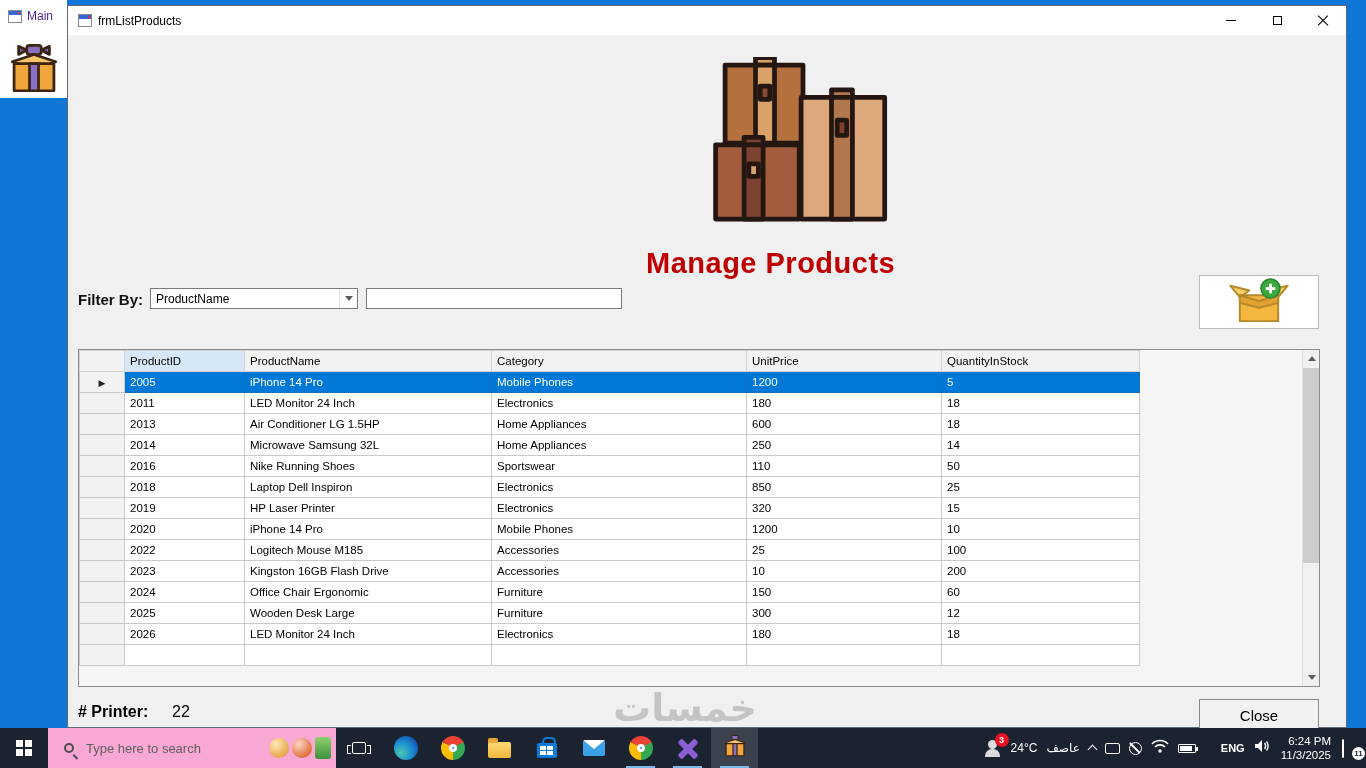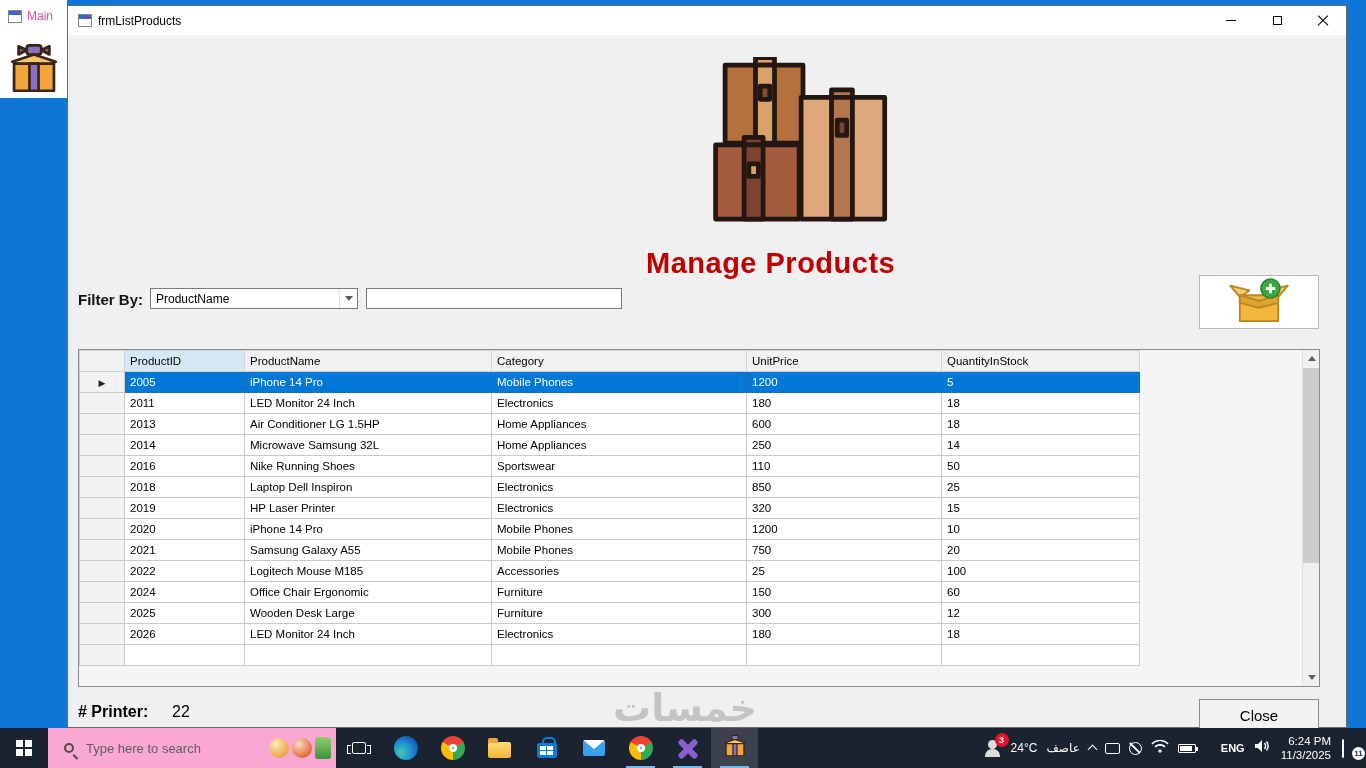--- a/index.html
+++ b/index.html
@@ -1,21 +1,21 @@
 <!DOCTYPE html>
 <html><head>
 <meta charset="utf-8">
 <style>
   *{box-sizing:border-box;margin:0;padding:0;}
   html,body{width:1366px;height:768px;overflow:hidden;font-family:"Liberation Sans","DejaVu Sans",sans-serif;}
   .desktop{position:absolute;inset:0;background:#0e76d7;}
 
   
   .bg-window{position:absolute;left:0;top:0;width:67px;height:98px;background:#fff;}
-  .bg-title{display:flex;align-items:center;gap:5px;padding:9px 0 0 8px;color:#ec4899;font-size:12px;white-space:nowrap;overflow:hidden;}
+  .bg-title{display:flex;align-items:center;gap:5px;padding:9px 0 0 8px;color:#4c1d95;font-size:12px;white-space:nowrap;overflow:hidden;}
   .form-ico{width:14px;height:13px;background:#fff;border:1px solid #888;position:relative;display:inline-block;flex:0 0 auto;}
   .form-ico::before{content:'';position:absolute;left:0;top:0;right:0;height:4px;background:#3566d6;}
   .form-ico::after{content:'';position:absolute;right:1px;top:1px;width:2px;height:2px;background:#d33;}
   .bg-logo{position:absolute;left:5px;top:40px;}
 
   
   .app-window{position:absolute;left:67px;top:5px;width:1280px;height:723px;background:#7f1d1d;border:1px solid #5f6a75;z-index:10;}
   .titlebar{position:absolute;left:0;top:0;right:0;height:29px;background:#fff;display:flex;align-items:center;padding-left:10px;}
   .title-text{font-size:12px;color:#000;margin-left:6px;}
   .win-controls{margin-left:auto;display:flex;height:100%;}
@@ -286,33 +286,33 @@
               <tr>
                 <td class="rowsel"></td>
                 <td>2020</td>
                 <td>iPhone 14 Pro</td>
                 <td>Mobile Phones</td>
                 <td>1200</td>
                 <td>10</td>
               </tr>
               <tr>
                 <td class="rowsel"></td>
-                <td>2021</td>
-                <td>Samsung Galaxy A55</td>
-                <td>Mobile Phones</td>
-                <td>750</td>
-                <td>20</td>
-              </tr>
-              <tr>
-                <td class="rowsel"></td>
                 <td>2022</td>
                 <td>Logitech Mouse M185</td>
                 <td>Accessories</td>
                 <td>25</td>
                 <td>100</td>
+              </tr>
+              <tr>
+                <td class="rowsel"></td>
+                <td>2023</td>
+                <td>Kingston 16GB Flash Drive</td>
+                <td>Accessories</td>
+                <td>10</td>
+                <td>200</td>
               </tr>
               <tr>
                 <td class="rowsel"></td>
                 <td>2024</td>
                 <td>Office Chair Ergonomic</td>
                 <td>Furniture</td>
                 <td>150</td>
                 <td>60</td>
               </tr>
               <tr>

